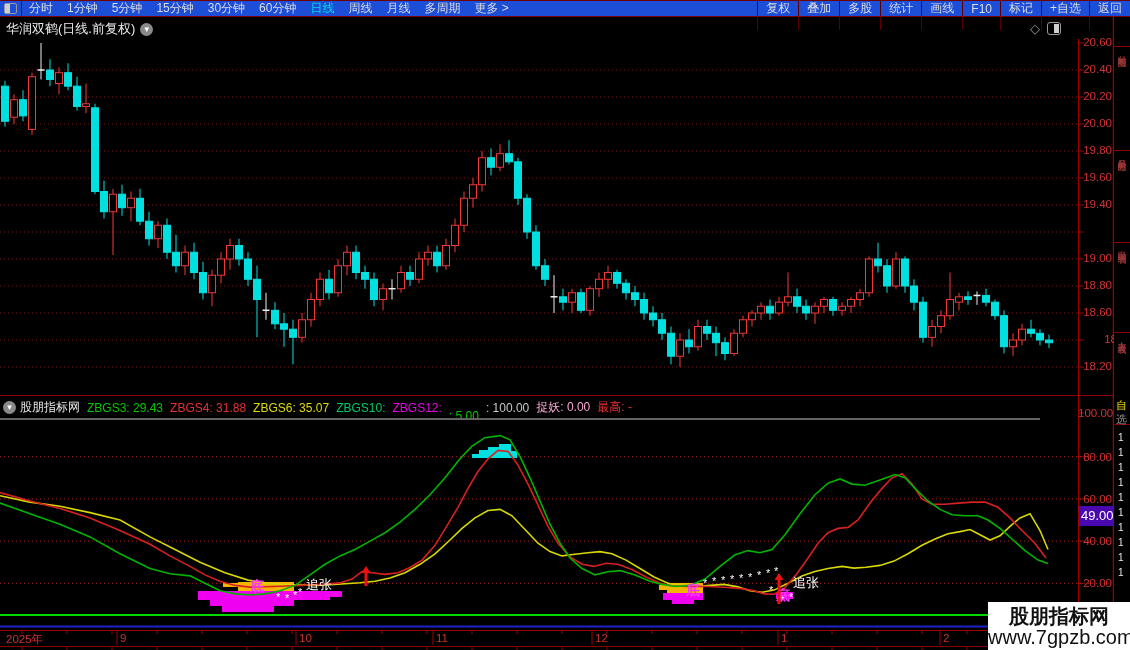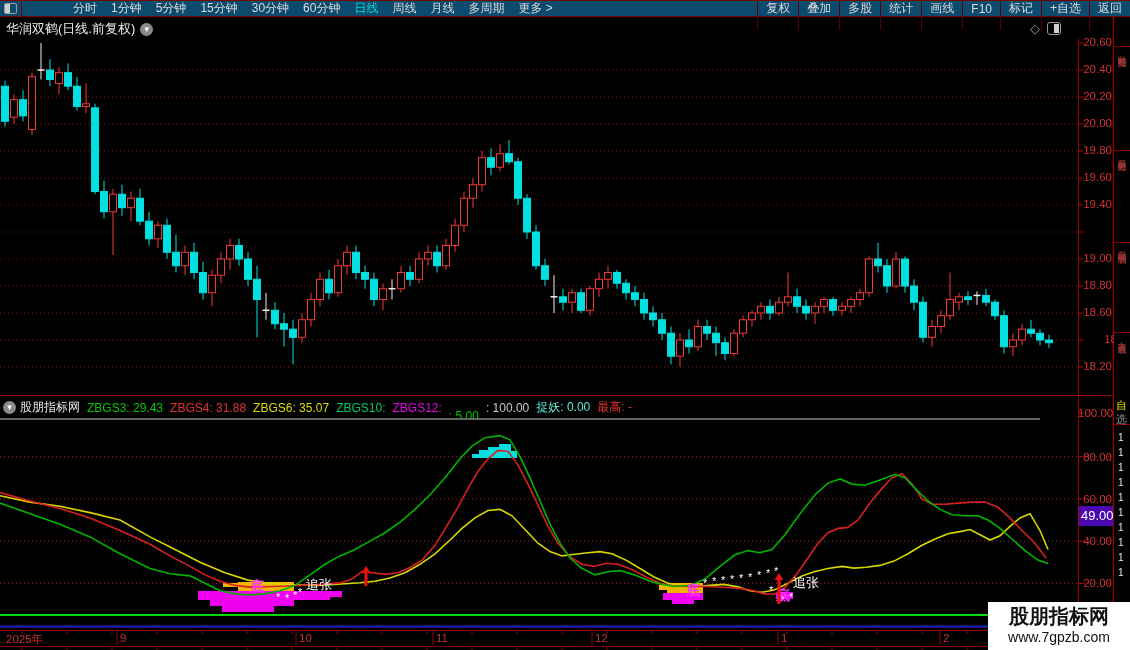--- a/index.html
+++ b/index.html
@@ -1,22 +1,22 @@
 <!DOCTYPE html>
 <html><head>
 <meta charset="utf-8">
 <style>
   *{margin:0;padding:0;box-sizing:border-box}
   html,body{width:1130px;height:650px;background:#000;overflow:hidden;
     font-family:"Liberation Sans","DejaVu Sans",sans-serif;}
   #app{position:relative;width:1130px;height:650px;background:#000;}
   #gfx{position:absolute;left:0;top:0;z-index:1;}
   .toolbar{position:absolute;left:0;top:0;width:1130px;height:17px;z-index:10;
-    background:#0c4a6e;border-top:1px solid #6e0000;border-bottom:1px solid #7a0000;
-    display:flex;align-items:center;font-size:12px;color:#dcdcdc;gap:44px;}
+    background:#1d4ed8;border-top:1px solid #6e0000;border-bottom:1px solid #7a0000;
+    display:flex;align-items:center;font-size:12px;color:#dcdcdc;}
   .win-icon{width:22px;height:15px;border-right:1px solid #6e0000;display:flex;align-items:center;justify-content:center;}
   .win-icon i{display:block;width:13px;height:11px;border:1px solid #999;border-radius:2px;position:relative;}
   .win-icon i:before{content:"";position:absolute;left:0;top:0;width:5px;height:9px;background:#cfcfcf;}
   .tb-left{display:flex;align-items:center;}
   .tb-item{padding:0 7px;cursor:pointer;white-space:nowrap;}
   .tb-item.active{color:#00dcdc;}
   .tb-right{margin-left:auto;display:flex;height:15px;align-items:center;}
   .tb-right .tb-item{border-left:1px solid #5a0000;padding:13px 8px;}
   .title-row{position:absolute;left:0;top:19px;width:1110px;height:20px;z-index:10;
     color:#ececec;font-size:13px;display:flex;align-items:center;}
@@ -38,21 +38,21 @@
   .time-label{position:absolute;top:1px;font-size:11.5px;color:#c83232;}
   .right-strip{position:absolute;left:1114px;top:0;width:16px;height:650px;z-index:6;background:#000;}
   .strip-seg{position:absolute;left:2px;writing-mode:vertical-rl;text-orientation:upright;
     font-size:9px;color:#9e3a3a;letter-spacing:1px;line-height:12px;overflow:hidden;}
   .strip-sep{position:absolute;left:0;width:16px;height:0;border-top:1px solid #8a0000;}
   .strip-watch{position:absolute;left:2px;font-size:11px;color:#e8d800;}
   .strip-one{position:absolute;left:4px;font-size:10px;color:#e8e8e8;}
   .watermark{position:absolute;left:988px;top:602px;width:142px;height:48px;background:#fff;z-index:9;
     text-align:center;color:#111;}
   .watermark .l1{font-size:20px;font-weight:bold;line-height:24px;margin-top:2px;}
-  .watermark .l2{font-size:14px;line-height:18px;}
+  .watermark .l2{font-size:20px;line-height:18px;}
 </style>
 </head>
 <body>
 
 <div id="app">
   <svg id="gfx" width="1130" height="650">
       <line x1="1078" y1="43" x2="1084" y2="43" stroke="#a00000" stroke-width="1"></line>
       <line x1="1078" y1="70.00000000000038" x2="1084" y2="70.00000000000038" stroke="#a00000" stroke-width="1"></line>
       <line x1="1078" y1="97.00000000000028" x2="1084" y2="97.00000000000028" stroke="#a00000" stroke-width="1"></line>
       <line x1="1078" y1="124.0000000000002" x2="1084" y2="124.0000000000002" stroke="#a00000" stroke-width="1"></line>
@@ -466,21 +466,21 @@
   <div class="ind-header">
     <span class="circle-ico" style="margin:0 4px 0 3px;">▾</span>
   <span style="color: rgb(232, 232, 232);">股朋指标网</span>
       <span style="color: rgb(0, 200, 0);">ZBGS3: 29.43</span>
       <span style="color: rgb(228, 50, 50);">ZBGS4: 31.88</span>
       <span style="color: rgb(220, 220, 0);">ZBGS6: 35.07</span>
       <span style="color: rgb(0, 200, 100);">ZBGS10:</span>
       <span style="color: rgb(232, 0, 232);">ZBGS12: </span>
       <span style="color: rgb(0, 200, 0); margin-top: 16px;">: 5.00</span>
       <span style="color: rgb(200, 200, 200);">: 100.00</span>
-      <span style="color: #5eead4;">捉妖: 0.00</span>
+      <span style="color: #f9a8d4;">捉妖: 0.00</span>
       <span style="color: rgb(228, 50, 50);">最高: -</span>
     </div>
 
   <div id="price-axis">
       <div class="axis-label" style="left: 0px; top: 36px;">20.60</div>
       <div class="axis-label" style="left: 0px; top: 63px;">20.40</div>
       <div class="axis-label" style="left: 0px; top: 90px;">20.20</div>
       <div class="axis-label" style="left: 0px; top: 117px;">20.00</div>
       <div class="axis-label" style="left: 0px; top: 144px;">19.80</div>
       <div class="axis-label" style="left: 0px; top: 171px;">19.60</div>

